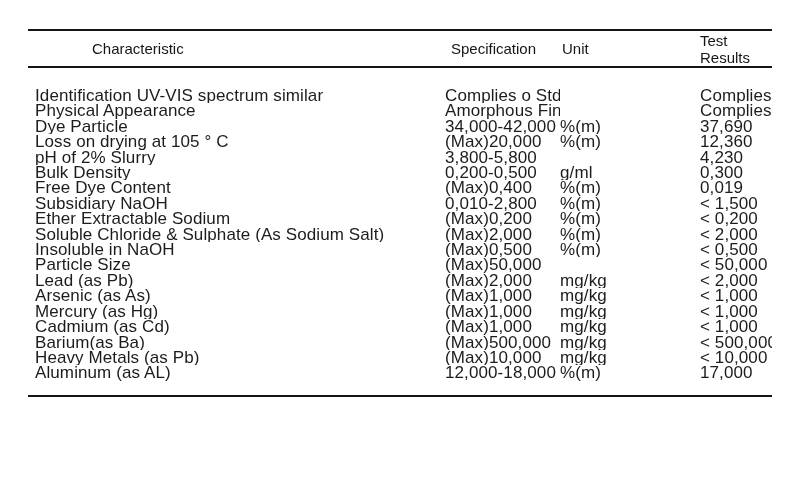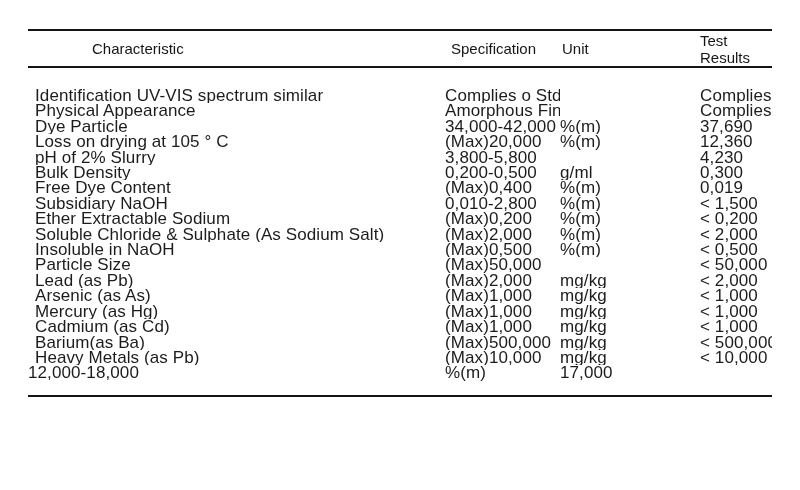--- a/index.html
+++ b/index.html
@@ -185,20 +185,21 @@
   </div>
 
   <div class="row">
     <div class="cell characteristic">Heavy Metals (as Pb)</div>
     <div class="cell specification">(Max)10,000</div>
     <div class="cell unit">mg/kg</div>
     <div class="cell result">&lt; 10,000</div>
   </div>
 
   <div class="row">
+    <div class="cell characteristic">Aluminum (as AL)</div>
     <div class="cell specification">12,000-18,000</div>
     <div class="cell unit">%(m)</div>
     <div class="cell result">17,000</div>
   </div>
 </div>
 
   <div class="bottom-rule"></div>
 </div>
 
 </body></html>

